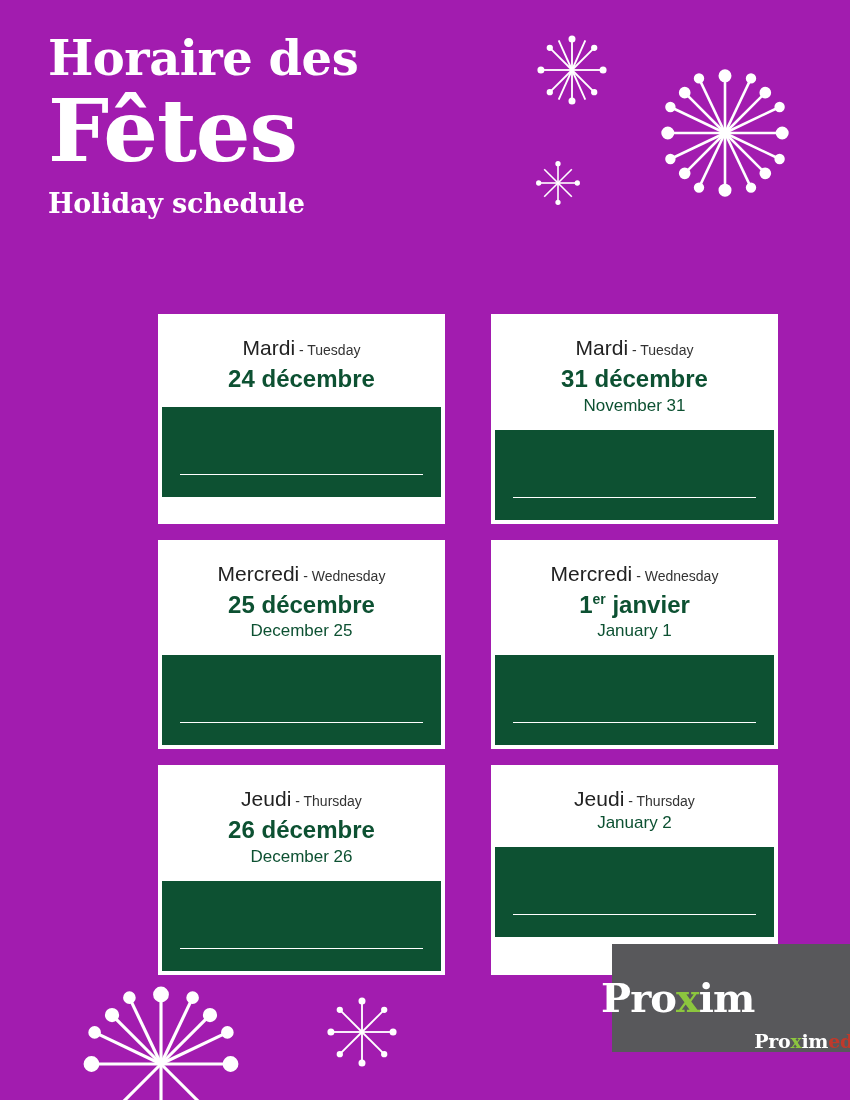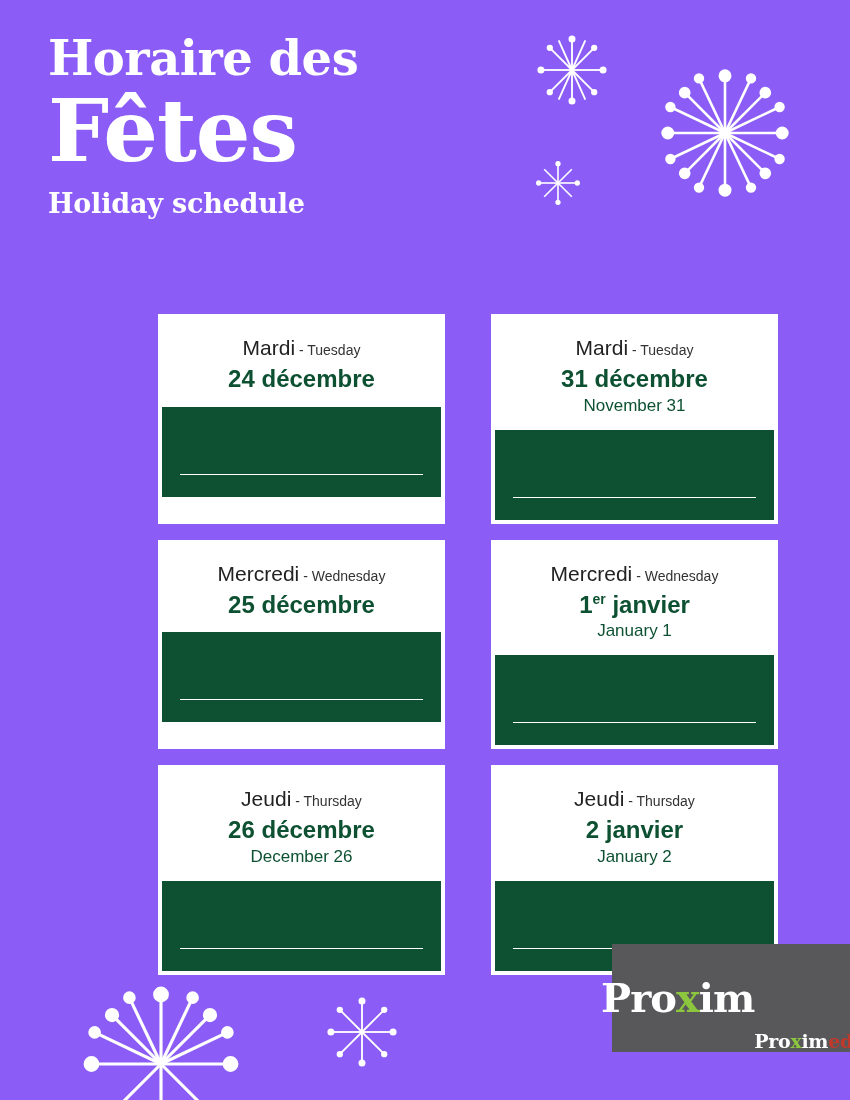--- a/index.html
+++ b/index.html
@@ -10,21 +10,21 @@
   }
   body {
     font-family: "Liberation Sans", sans-serif;
     background: #a01824;
     position: relative;
   }
   .poster {
     position: relative;
     width: 850px;
     height: 1100px;
-    background: #8b5cf6;
+    background: #a21caf;
     overflow: hidden;
     padding-left: 24px;
   }
   
   .header {
     position: absolute;
     left: 48px;
     top: 34px;
     color: #ffffff;
   }
@@ -343,20 +343,21 @@
     </div>
 
     <div class="card">
       <div class="card-head">
         <div class="day-line">
           <span class="day-fr">Mercredi</span><span class="day-en"> - </span><span class="day-en">Wednesday</span>
         </div>
         <div class="date-fr">
           <span>25 décembre</span>
         </div>
+        <div class="date-en">December 25</div>
       </div>
       <div class="card-body">
         <div class="write-line"></div>
       </div>
     </div>
 
     <div class="card">
       <div class="card-head">
         <div class="day-line">
           <span class="day-fr">Mercredi</span><span class="day-en"> - </span><span class="day-en">Wednesday</span>
@@ -383,23 +384,20 @@
       </div>
       <div class="card-body">
         <div class="write-line"></div>
       </div>
     </div>
 
     <div class="card">
       <div class="card-head">
         <div class="day-line">
           <span class="day-fr">Jeudi</span><span class="day-en"> - </span><span class="day-en">Thursday</span>
-        </div>
-        <div class="date-fr">
-          <span>2 janvier</span>
         </div>
         <div class="date-en">January 2</div>
       </div>
       <div class="card-body">
         <div class="write-line"></div>
       </div>
     </div>
 
   </div>
 

